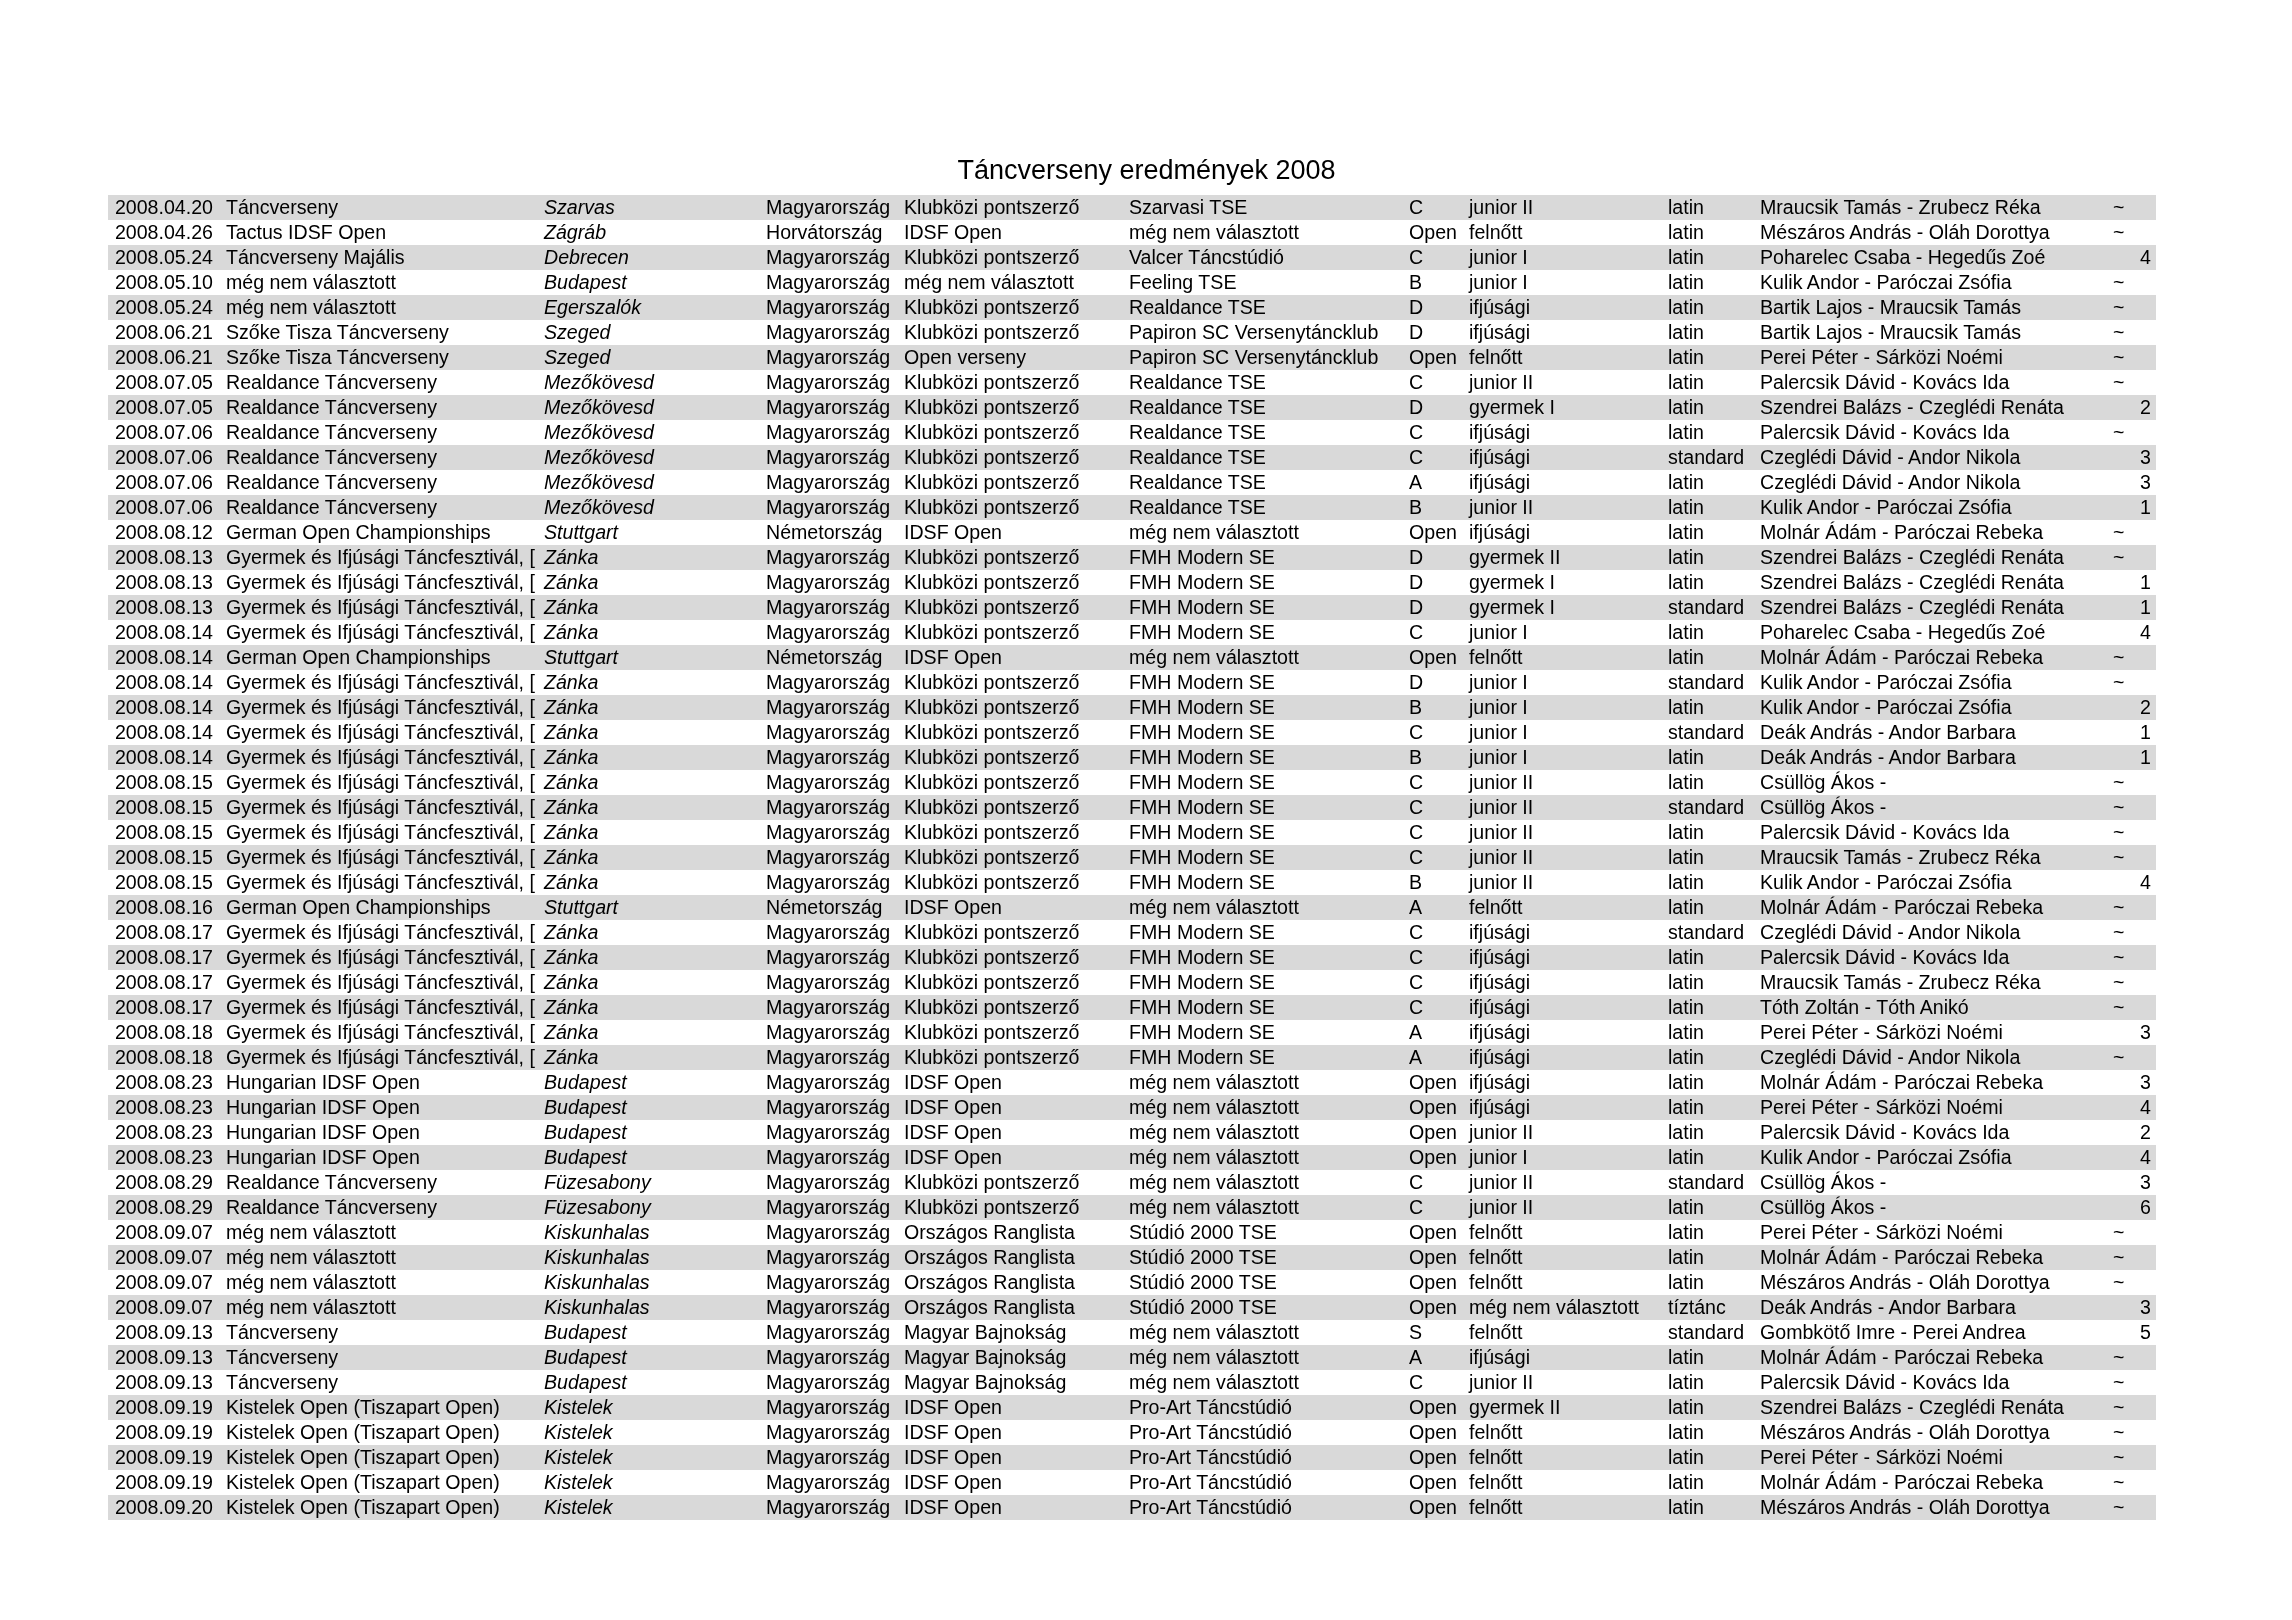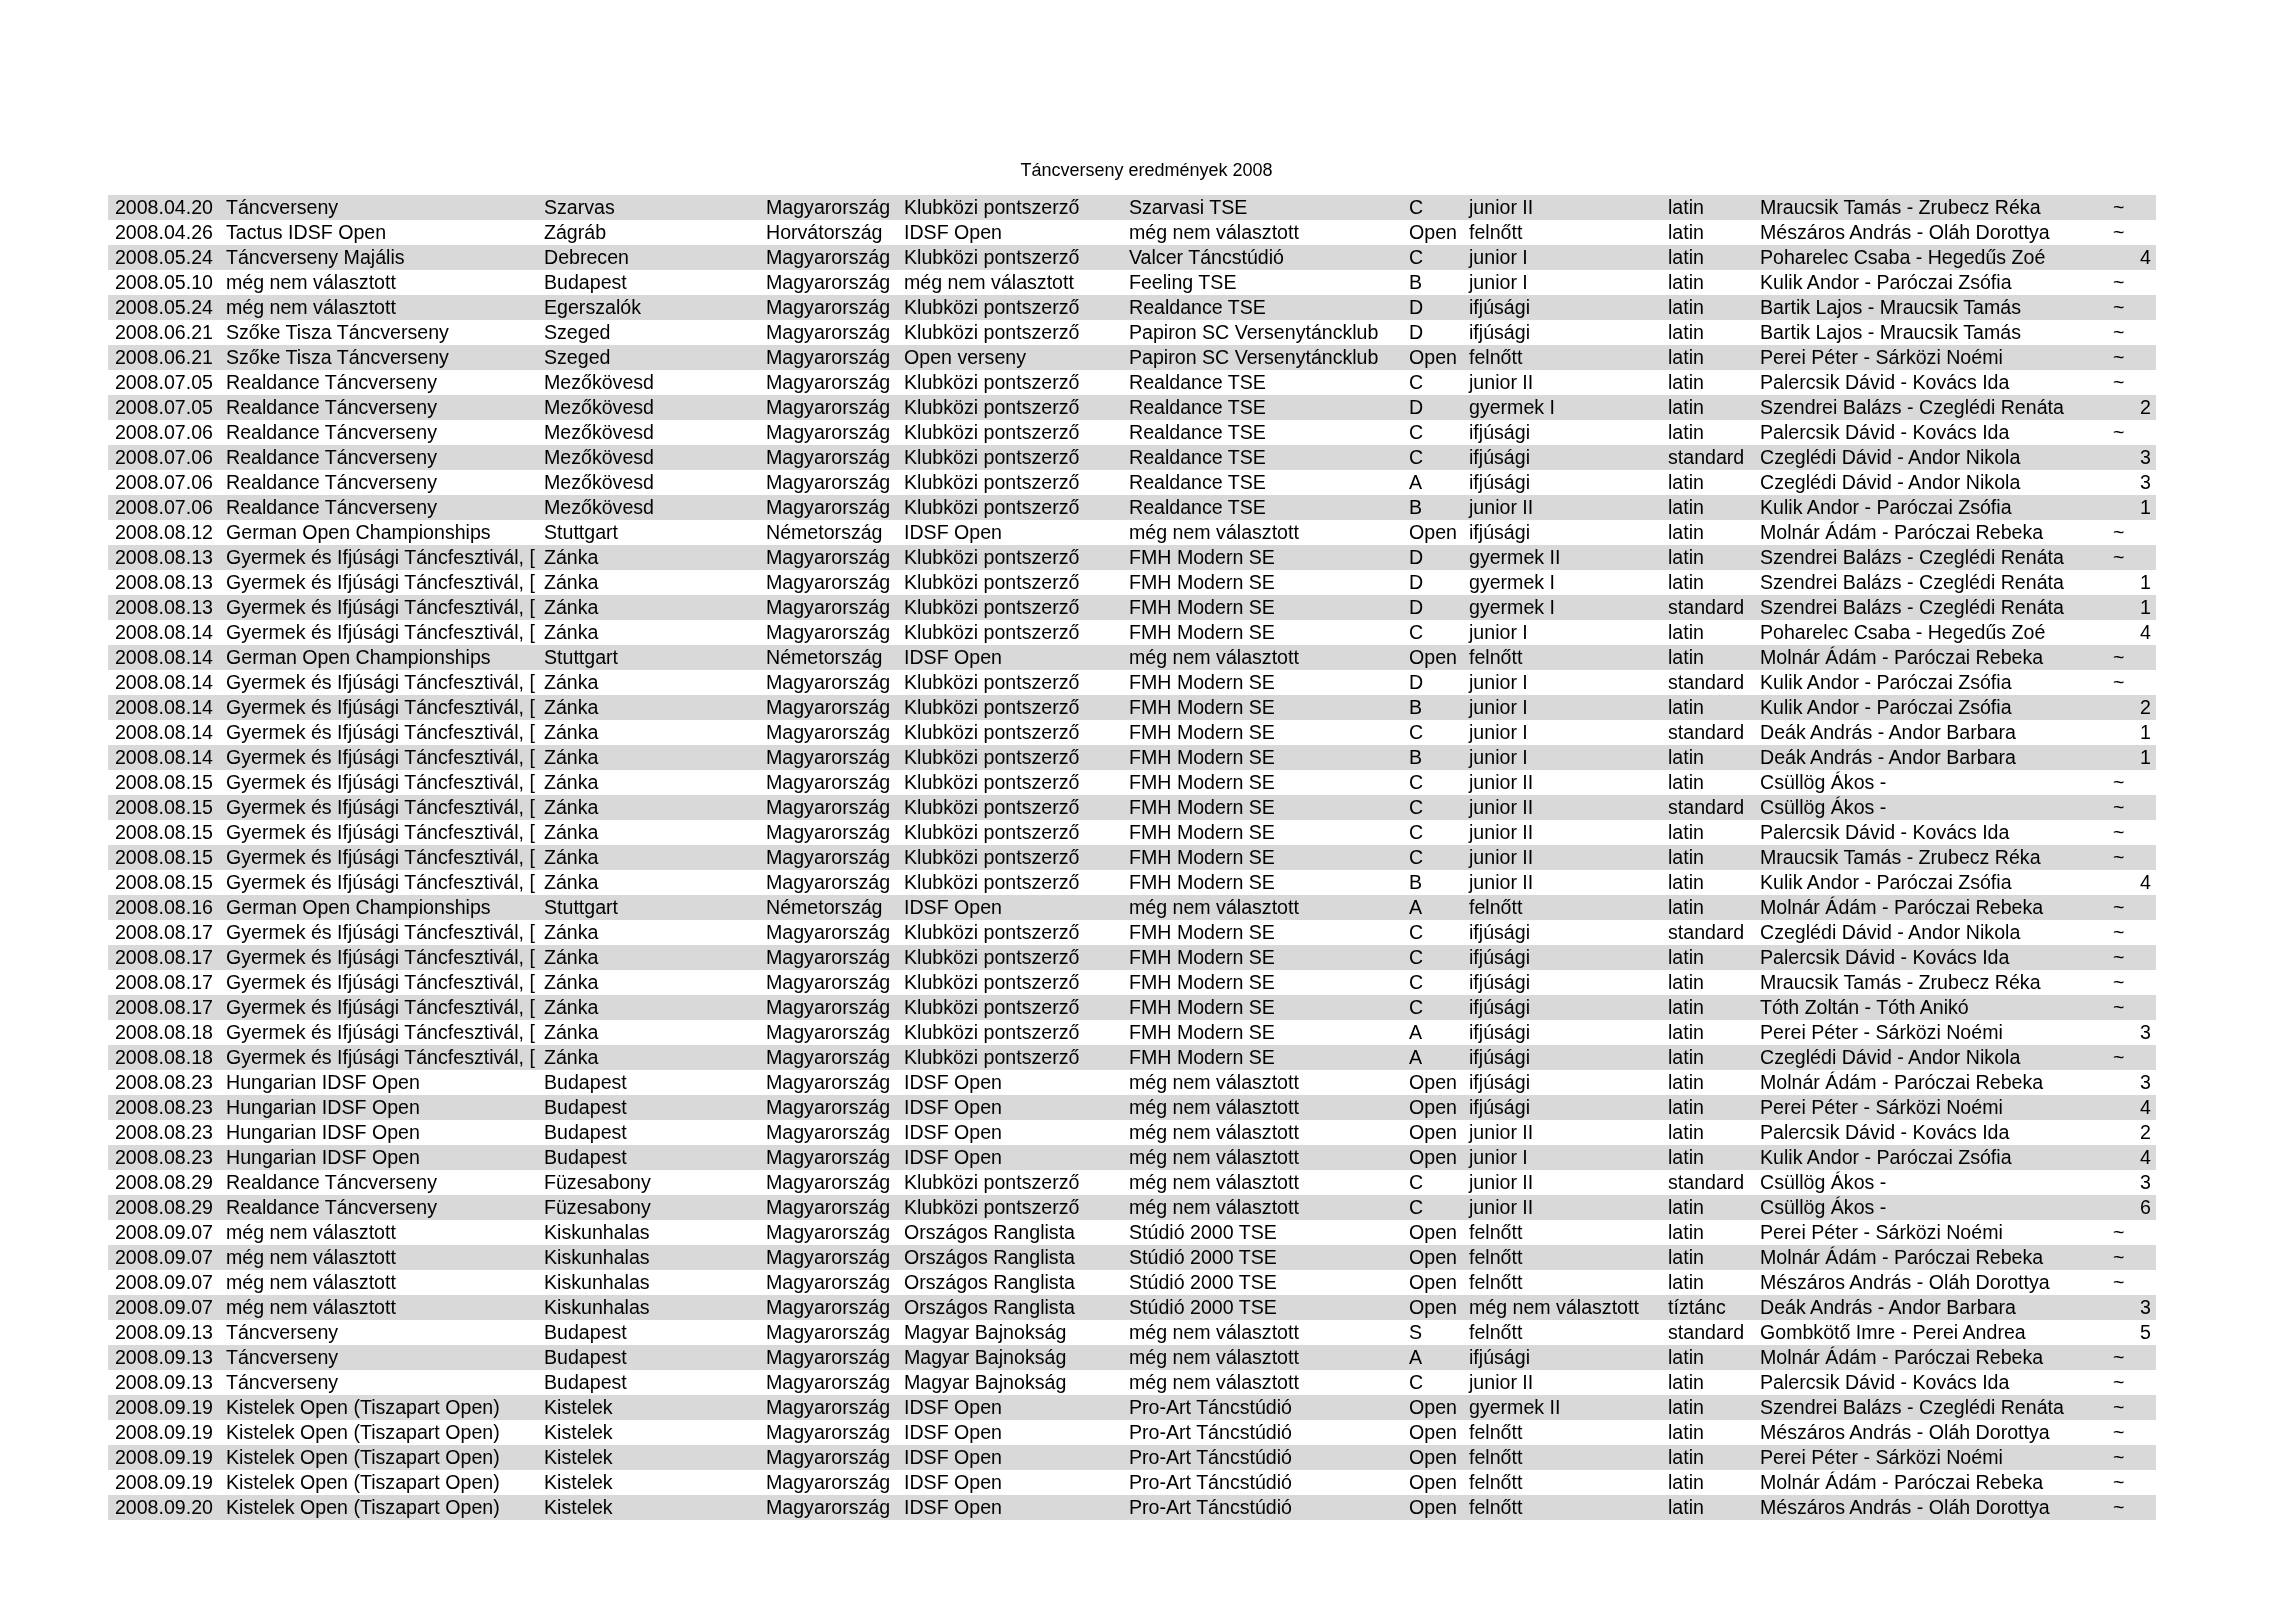--- a/index.html
+++ b/index.html
@@ -17,21 +17,21 @@
     width: 2293px;
     height: 1620px;
     background: #ffffff;
   }
   #title {
     position: absolute;
     top: 155px;
     left: 0;
     width: 2293px;
     text-align: center;
-    font-size: 18px;
+    font-size: 27px;
     line-height: 31px;
     color: #000000;
     white-space: nowrap;
   }
   #results-table {
     position: absolute;
     left: 76px;
     top: 195px;
     width: 2048px;
     height: 1340px;
@@ -48,21 +48,21 @@
   }
   .row span {
     position: absolute;
     top: 0;
     font-size: 19.6px;
     line-height: 25px;
     white-space: nowrap;
   }
   .c-date    { left: 6.9px; }
   .c-event   { left: 118px; text-align: right; }
-  .c-city    { left: 436px; }
+  .c-city    { left: 436px; font-style: italic; }
   .c-country { left: 658px; }
   .c-comp    { left: 796px; }
   .c-club    { left: 1021px; }
   .c-class   { left: 1301px; }
   .c-age     { left: 1361px; }
   .c-style   { left: 1560px; }
   .c-couple  { left: 1652px; }
   .c-result  { left: 2005px; width: 38px; text-align: left; }
   .c-result.num { text-align: right; }
 </style>

